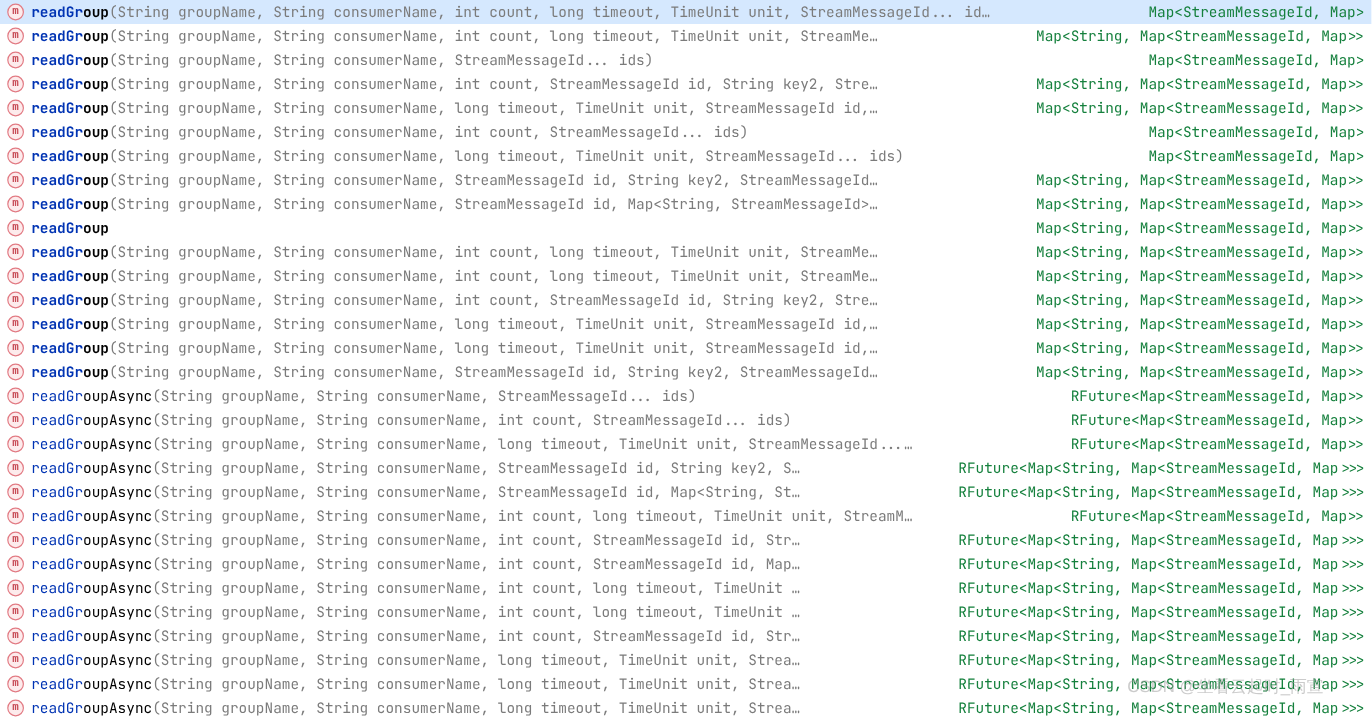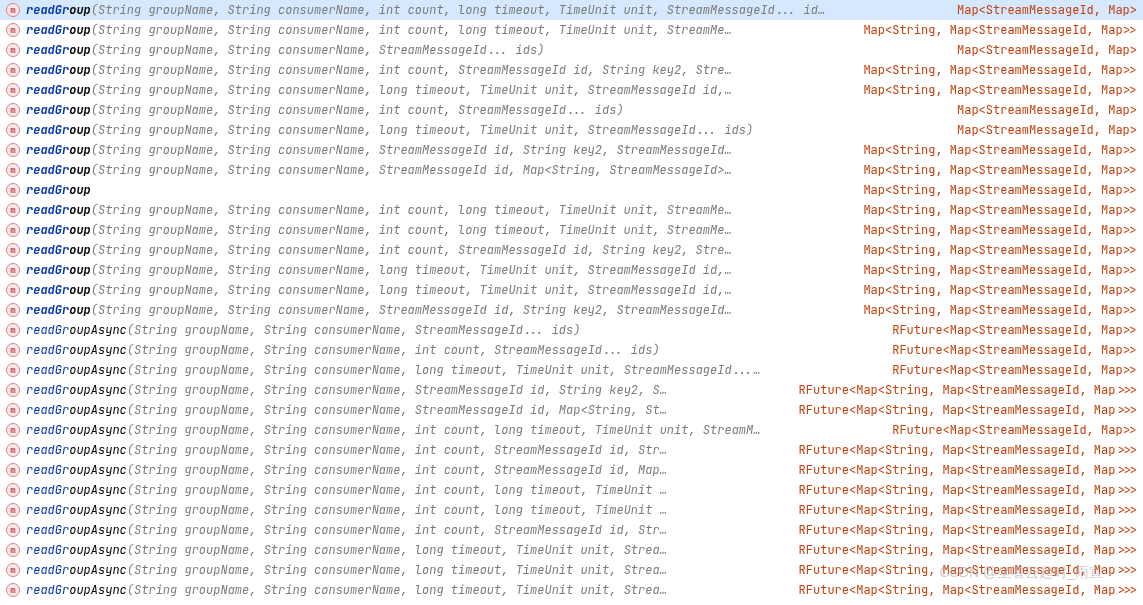--- a/index.html
+++ b/index.html
@@ -40,27 +40,26 @@
       font-weight: bold;
       color: #c74b56;
       line-height: 1;
     }
     .name-part {
       display: flex;
       align-items: baseline;
       flex: 1;
       overflow: hidden;
       min-width: 0;
-      font-style: italic;
     }
     .bold-seg { font-weight: bold; color: #000; }
     .normal-seg { color: #000; }
     .gray-seg { color: #7b7b7b; text-align: right; }
     .ret {
-      color: #c2410c;
+      color: #15803d;
       text-align: right;
       padding-left: 12px;
       flex-shrink: 0;
     }
     .watermark {
       position: absolute;
       right: 40px;
       bottom: 23px;
       color: rgba(160,160,160,0.55);
       font-size: 14px;

